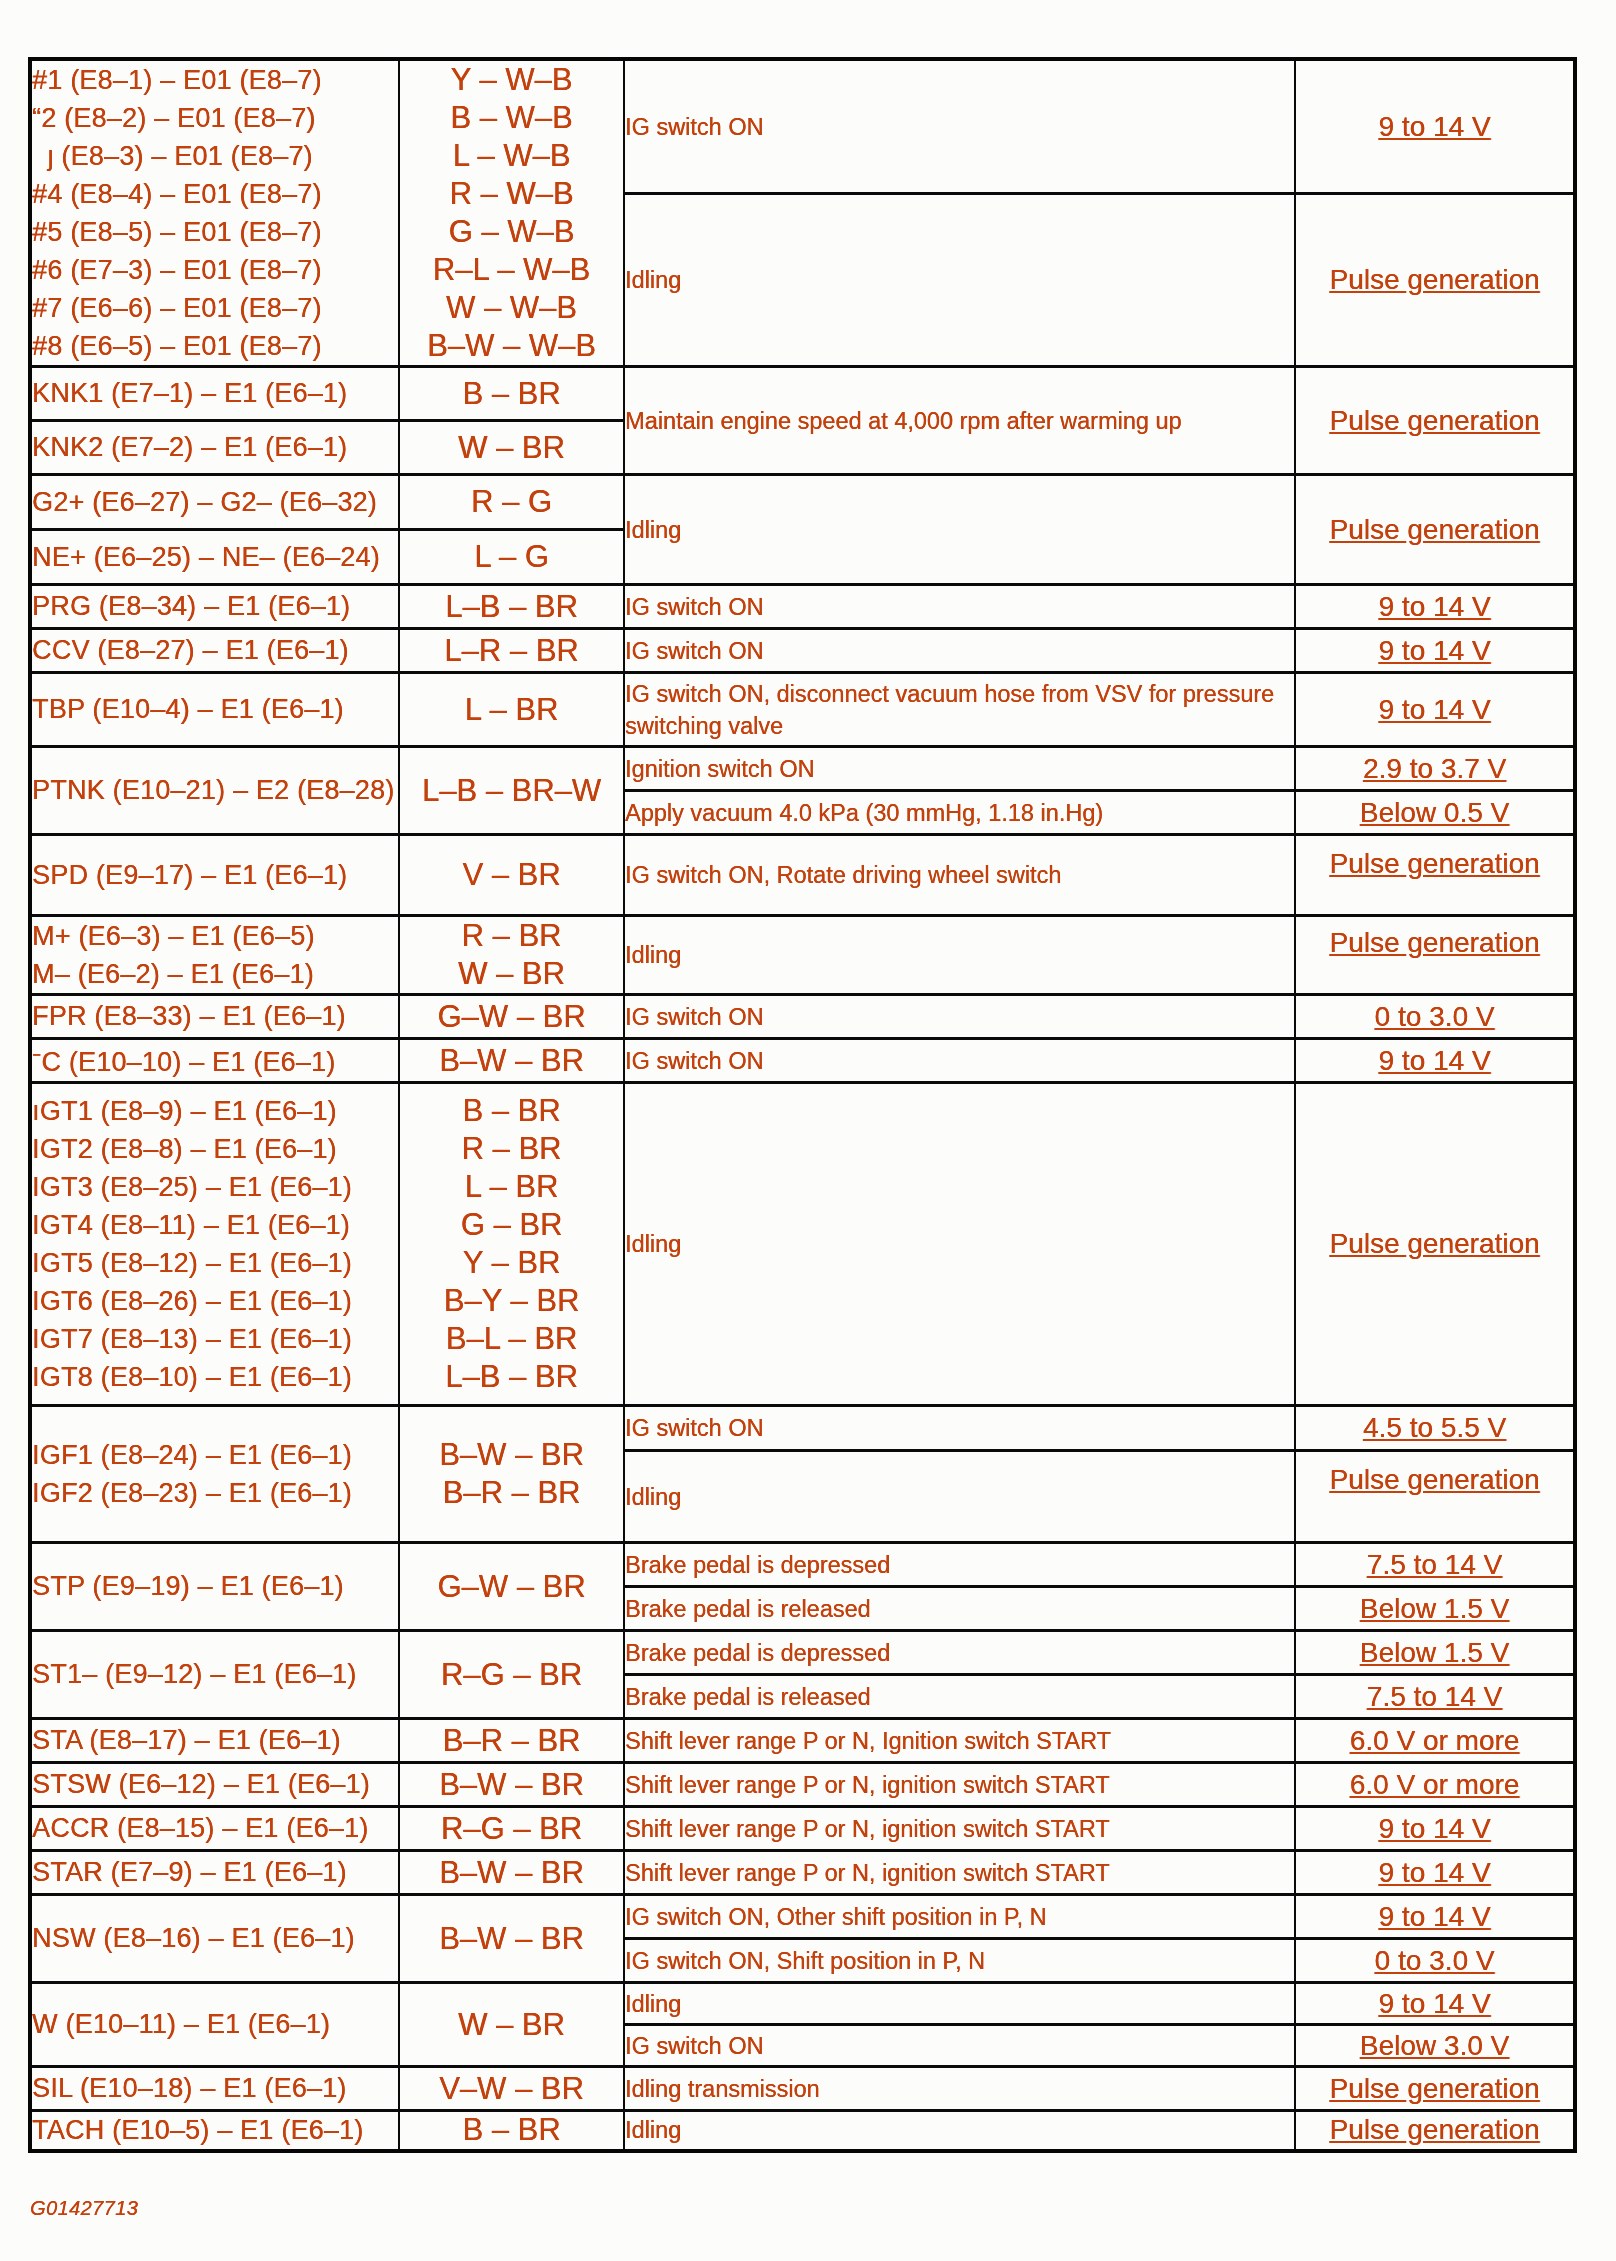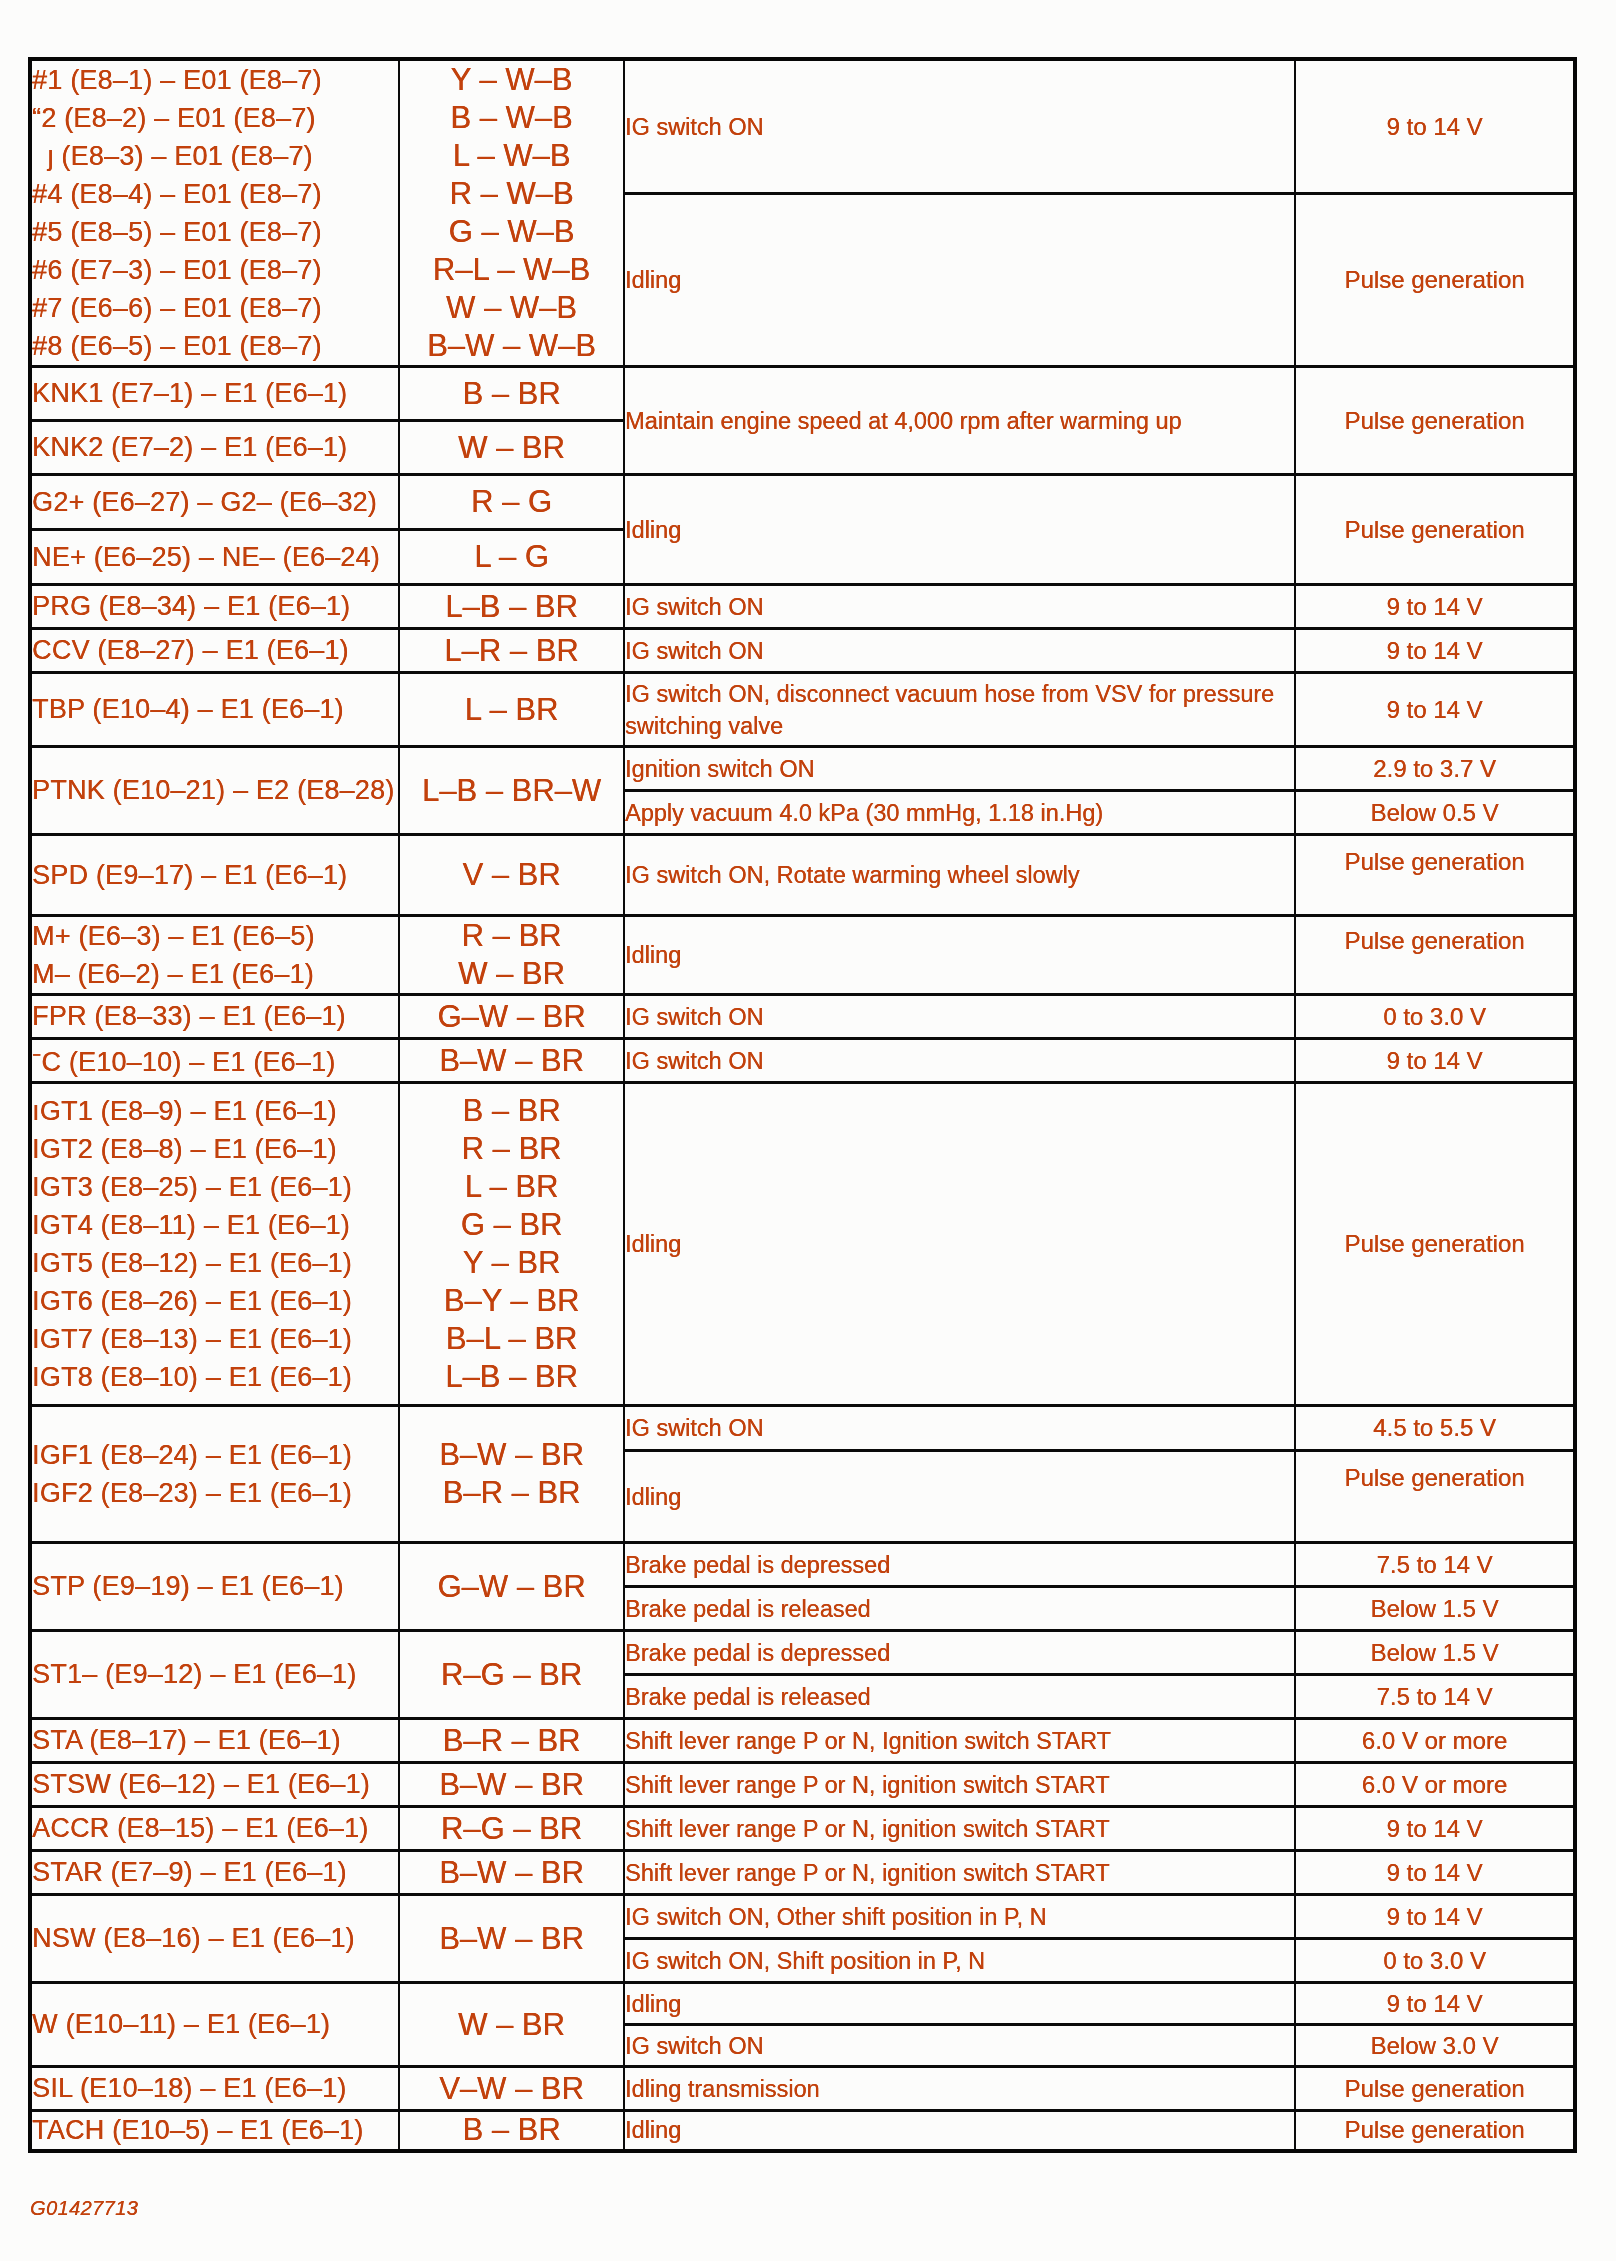--- a/index.html
+++ b/index.html
@@ -48,22 +48,23 @@
   .c3 {
     text-align: left;
     padding-left: 11.8px;
     padding-right: 22px;
     font-size: 23.5px;
     line-height: 32px;
     text-shadow: 0.3px 0 0 currentColor;
   }
   .c4 {
     text-align: center;
-    font-size: 24px;
-    text-shadow: 0.3px 0 0 currentColor;
+    font-size: 28px;
+    text-shadow: 0.3px 0 0 currentColor;
+    text-decoration: underline;
   }
   .ln {
     white-space: pre;
     line-height: 38px;
   }
   .footer-id {
     position: absolute;
     left: 30px;
     top: 2197px;
     font-size: 20px;
@@ -164,21 +165,21 @@
         <td class="c4">2.9 to 3.7 V</td>
       </tr>
       <tr style="height:44px;">
         <td class="c3">Apply vacuum 4.0 kPa (30 mmHg, 1.18 in.Hg)</td>
         <td class="c4">Below 0.5 V</td>
       </tr>
 
       <tr style="height:81px;">
         <td class="c1">SPD (E9–17) – E1 (E6–1)</td>
         <td class="c2">V – BR</td>
-        <td class="c3">IG switch ON, Rotate warming wheel slowly</td>
+        <td class="c3">IG switch ON, Rotate driving wheel switch</td>
         <td class="c4" style="vertical-align:top; padding-top:11.8px;">Pulse generation</td>
       </tr>
 
       <tr style="height:77px;">
         <td class="c1">
           <div class="ln">M+ (E6–3) – E1 (E6–5)</div>
           <div class="ln">M– (E6–2) – E1 (E6–1)</div>
         </td>
         <td class="c2">
           <div class="ln">R – BR</div>

